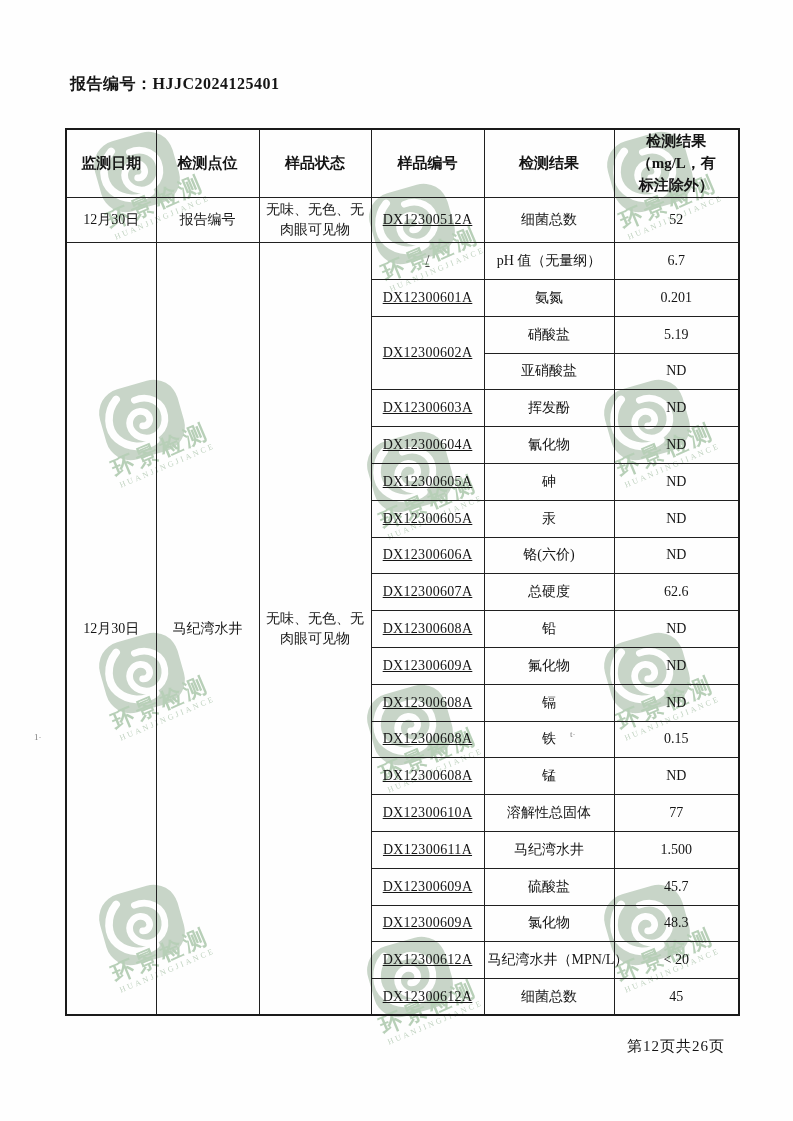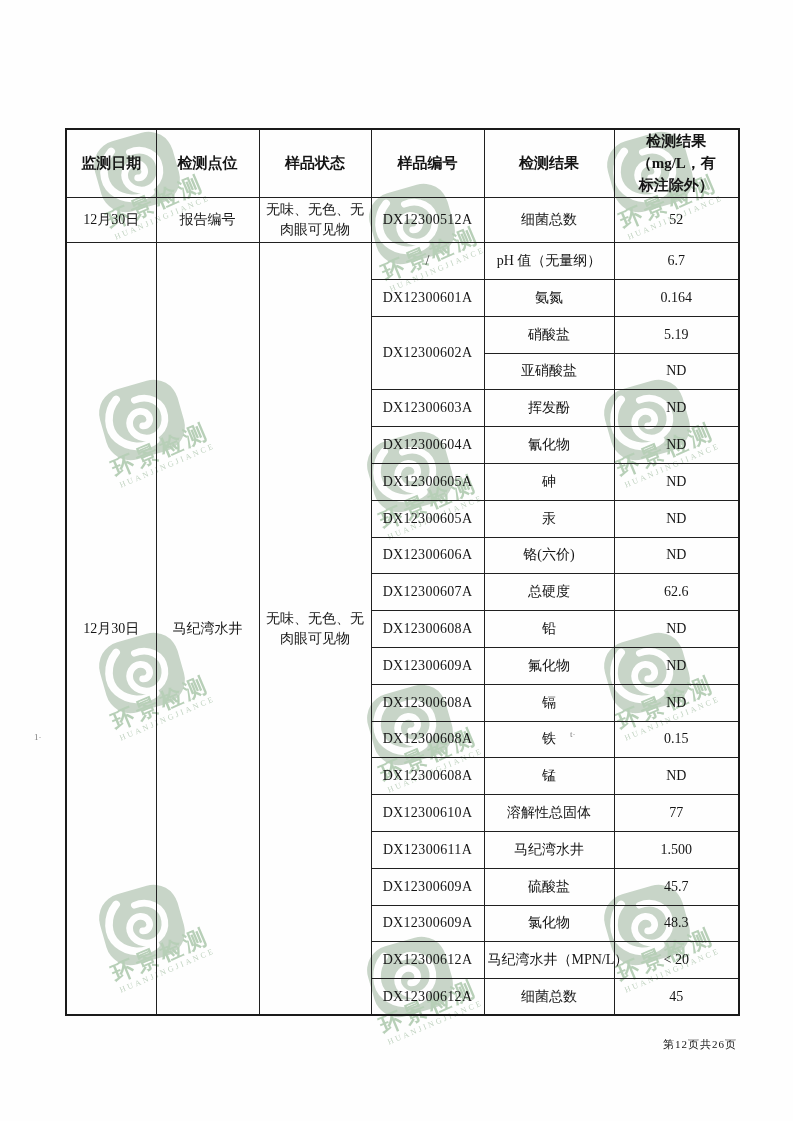--- a/index.html
+++ b/index.html
@@ -21,42 +21,42 @@
     text-align:center;color:#7ea97e;
   }
   .wm-cn{font-size:22px;font-weight:bold;letter-spacing:4px;line-height:1;}
   .wm-en{font-size:8px;letter-spacing:2.5px;line-height:1;margin-top:2px;color:#8fb08f;}
   
   .report-no{
     position:absolute;left:70px;top:74px;z-index:2;
     font-size:16px;font-weight:bold;letter-spacing:.5px;
   }
   .footer{
-    position:absolute;right:56px;top:1037px;z-index:2;
-    font-size:11px;letter-spacing:1px;
+    position:absolute;right:68px;top:1037px;z-index:2;
+    font-size:15px;letter-spacing:1px;
   }
   
   table.report{
     position:absolute;left:65px;top:128px;z-index:1;
     width:673px;border-collapse:collapse;table-layout:fixed;
     background:transparent;
   }
   table.report th,table.report td{
     border:1px solid #202020;
     text-align:center;vertical-align:middle;
     padding:1px 3px;
     font-size:14px;line-height:1.45;
   }
   table.report{border:2px solid #1a1a1a;}
   table.report th{font-weight:bold;font-size:15px;height:47px;}
   th.th-result{font-size:14px;line-height:1.55;}
   tr.row-s0 td{height:42px;}
   tbody tr{height:36.8px;}
   td.cell-indicator{white-space:nowrap;}
-  td.cell-sample-no{font-size:14px;letter-spacing:.3px;white-space:nowrap;}
+  td.cell-sample-no{font-size:14px;letter-spacing:.3px;white-space:nowrap;text-decoration:underline;}
   td.cell-state{line-height:1.6;}
   td.cell-slash{font-size:13px;color:#444;}
   
   .artifact{position:absolute;z-index:2;font-size:9px;color:#5a5a5a;opacity:.8;}
   .artifact-1{left:34px;top:732px;}
   .artifact-2{left:570px;top:729px;}
 </style>
 </head>
 <body>
 
@@ -214,20 +214,21 @@
             <path d="M48 28 C 64 26 76 38 74 52 C 72 66 58 74 46 68 C 36 63 33 51 40 44 C 46 38 56 40 58 48 C 59 54 54 58 49 56" fill="none" stroke="#fefefe" stroke-width="7" stroke-linecap="round"></path>
           </g>
         </svg>
         <div class="wm-text-rot">
           <div class="wm-cn">环景检测</div>
           <div class="wm-en">HUANJINGJIANCE</div>
         </div>
       </div>
     </div>
 
+  <div class="report-no">报告编号：HJJC2024125401</div>
 
   <table class="report">
     <colgroup>
       <col style="width:90px">
         <col style="width:103px">
         <col style="width:112px">
       <col style="width:113px">
         <col style="width:130px">
         <col style="width:125px">
     </colgroup>
@@ -254,21 +255,21 @@
           <td class="cell-date" rowspan="21">12月30日</td>
           <td class="cell-location" rowspan="21">马纪湾水井</td>
           <td class="cell-state" rowspan="21">无味、无色、无肉眼可见物</td>
           <td class="cell-sample-no cell-slash">/</td>
           <td class="cell-indicator">pH 值（无量纲）</td>
           <td class="cell-result">6.7</td>
         </tr>
         <tr>
           <td class="cell-sample-no">DX12300601A</td>
           <td class="cell-indicator">氨氮</td>
-          <td class="cell-result">0.164</td>
+          <td class="cell-result">0.201</td>
         </tr>
         <tr>
           <td class="cell-sample-no" rowspan="2">DX12300602A</td>
           <td class="cell-indicator">硝酸盐</td>
           <td class="cell-result">5.19</td>
         </tr>
         <tr>
           <td class="cell-indicator">亚硝酸盐</td>
           <td class="cell-result">ND</td>
         </tr>

